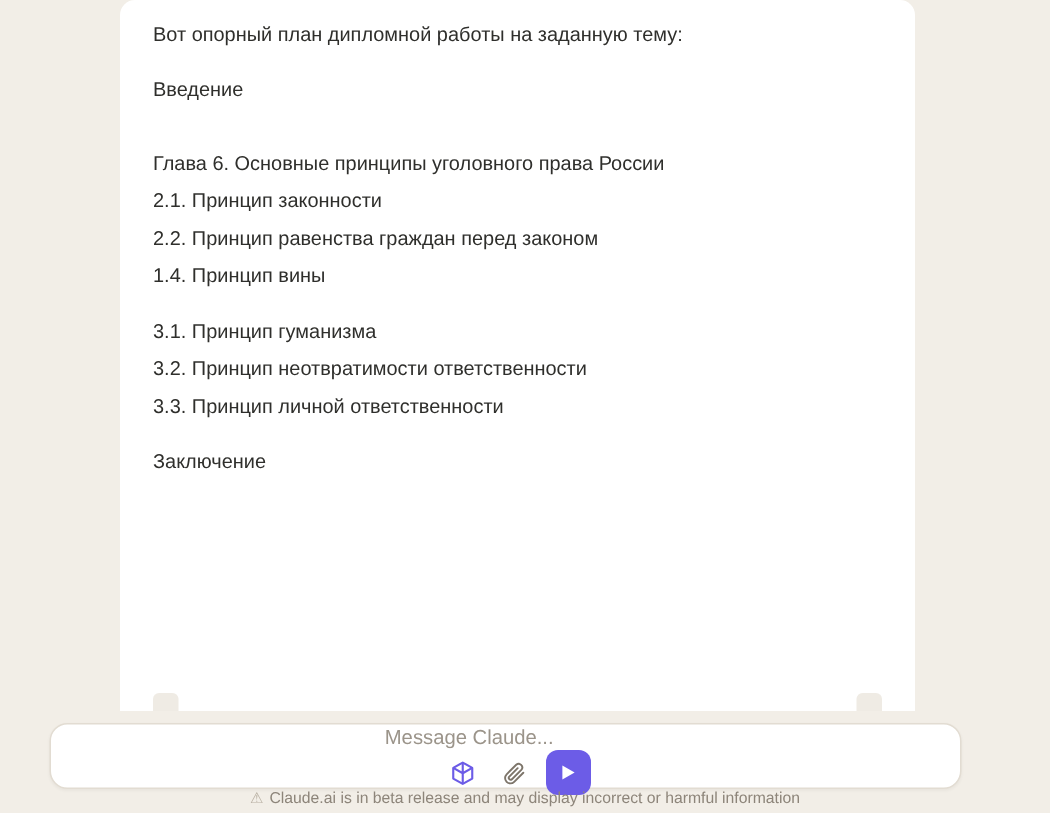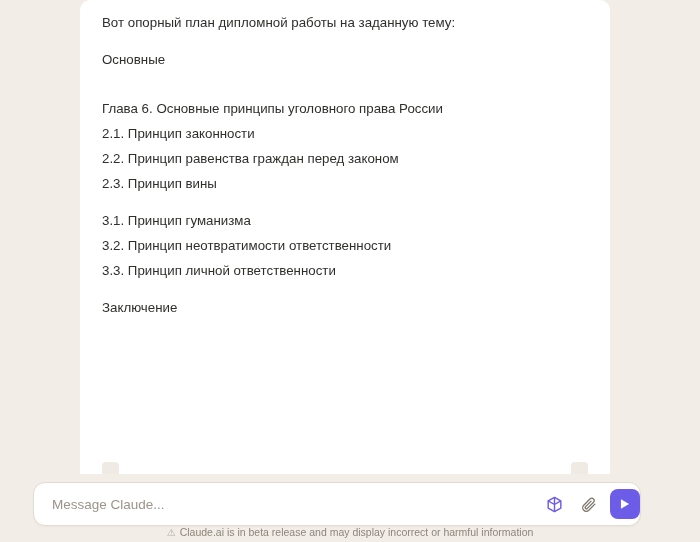--- a/index.html
+++ b/index.html
@@ -78,20 +78,21 @@
     width: 608px;
     height: 44px;
     background: #ffffff;
     border: 1px solid #e2dcd2;
     border-radius: 12px;
     box-shadow: 0 1px 2px rgba(0,0,0,.04);
     display: flex;
     align-items: center;
     padding: 0 0 0 16px;
     box-sizing: border-box;
+    flex-direction: column;
   }
   .composer-input {
     flex: 1;
     border: none;
     outline: none;
     font-size: 13.5px;
     color: #3d3a35;
     font-family: "Liberation Sans", sans-serif;
     background: transparent;
   }
@@ -144,31 +145,31 @@
 
 <div class="app">
 
   <div class="message-card">
     <div>
       <div class="msg-line">Вот опорный план дипломной работы на заданную тему:</div>
     </div>
     <div class="msg-gap"></div>
 
     <div>
-      <div class="msg-line">Основные</div>
+      <div class="msg-line">Введение</div>
     </div>
     <div class="msg-gap"></div>
 
     <div class="msg-gap"></div>
 
     <div>
       <div class="msg-line">Глава 6. Основные принципы уголовного права России</div>
       <div class="msg-line">2.1. Принцип законности</div>
       <div class="msg-line">2.2. Принцип равенства граждан перед законом</div>
-      <div class="msg-line">2.3. Принцип вины</div>
+      <div class="msg-line">1.4. Принцип вины</div>
     </div>
     <div class="msg-gap"></div>
 
     <div>
       <div class="msg-line">3.1. Принцип гуманизма</div>
       <div class="msg-line">3.2. Принцип неотвратимости ответственности</div>
       <div class="msg-line">3.3. Принцип личной ответственности</div>
     </div>
     <div class="msg-gap"></div>
 

